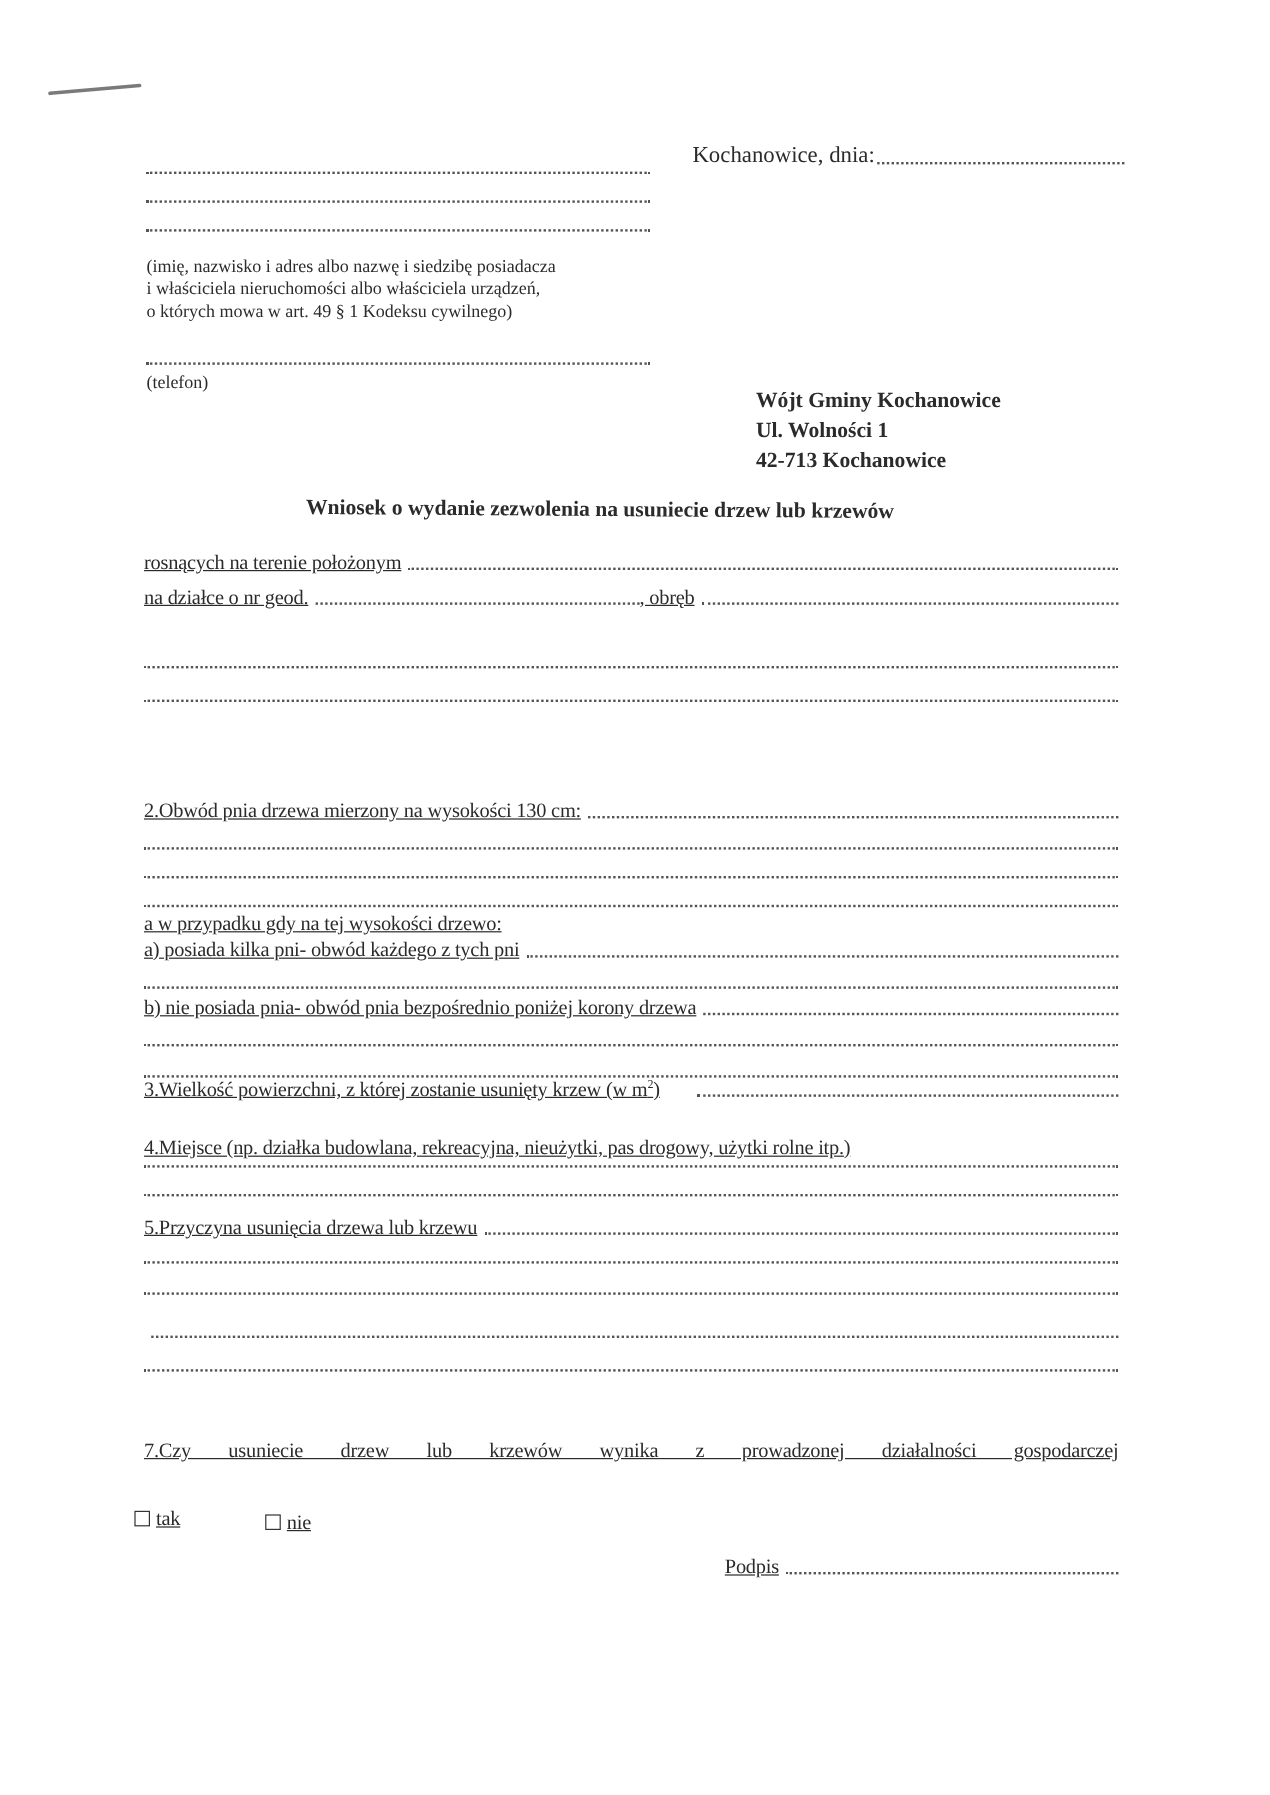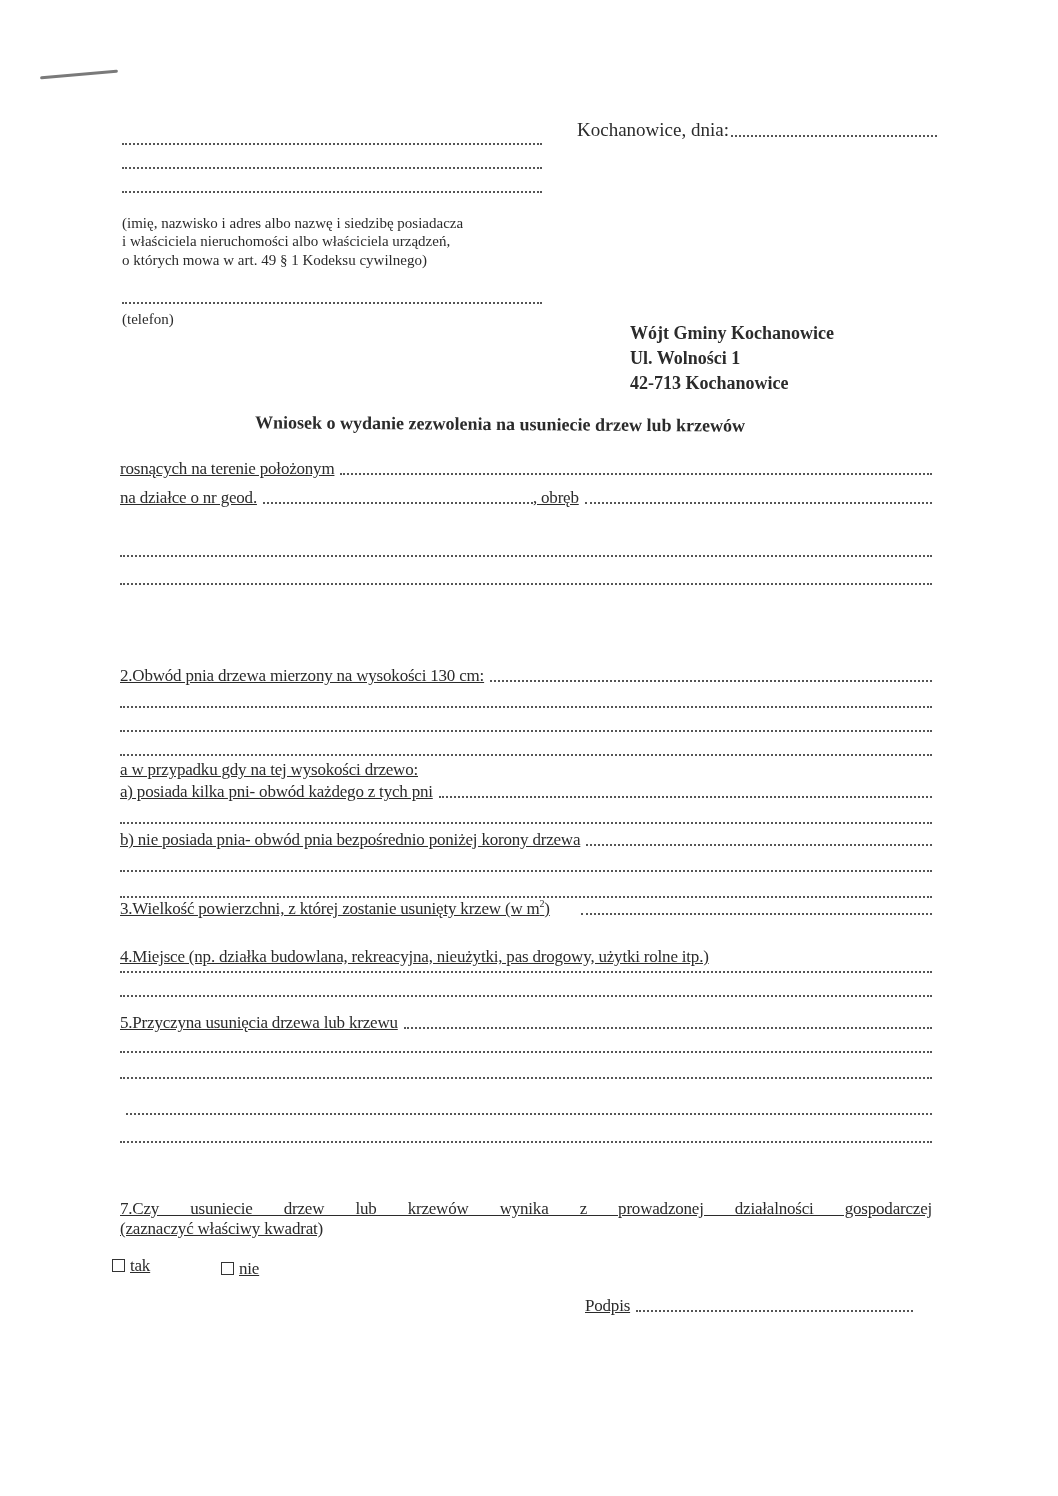--- a/index.html
+++ b/index.html
@@ -122,26 +122,25 @@
 
 <div class="abs body-text" style="left:120px; top:1113px; width:812px;">
   <div class="fill-line">
     <span class="dot-fill"></span>
   </div>
   <div class="dots" style="margin-top:22px;"></div>
 </div>
 
 <div class="abs body-text" style="left:120px; top:1183px; width:812px;margin-top:16px;">
   <div style="text-align:justify; text-align-last:justify;">7.Czy usuniecie drzew lub krzewów wynika z prowadzonej działalności gospodarczej</div>
-  <div>(zaznaczyć właściwy kwadrat)</div>
 </div>
 
 <div class="abs body-text" style="left:112px; top:1256px;">
   <span class="checkbox"></span><span>tak</span>
 </div>
 <div class="abs body-text" style="left:221px; top:1259px;">
   <span class="checkbox"></span><span>nie</span>
 </div>
 
-<div class="abs body-text fill-line" style="left:585px; top:1296px; width:328px;">
+<div class="abs body-text fill-line" style="left:604px; top:1296px; width:328px;">
   <span class="lbl">Podpis</span>
   <span class="dot-fill"></span>
 </div>
 
 </body></html>

